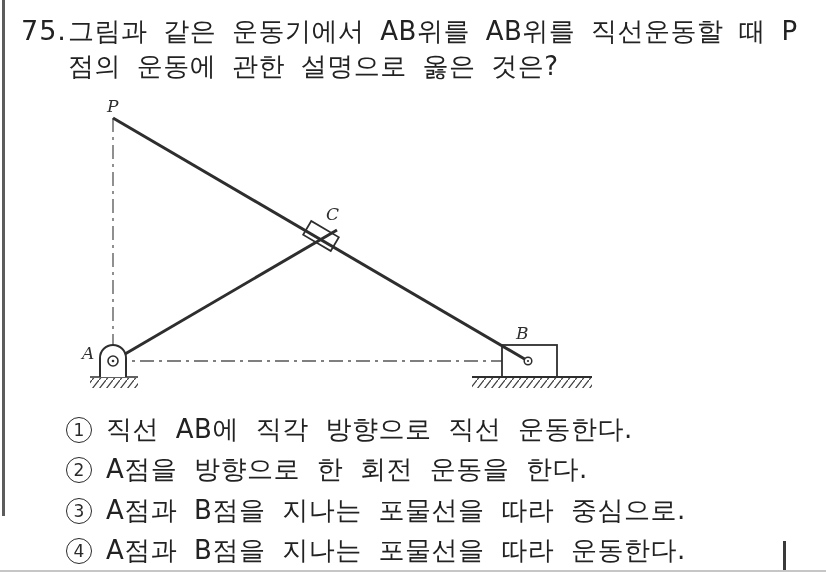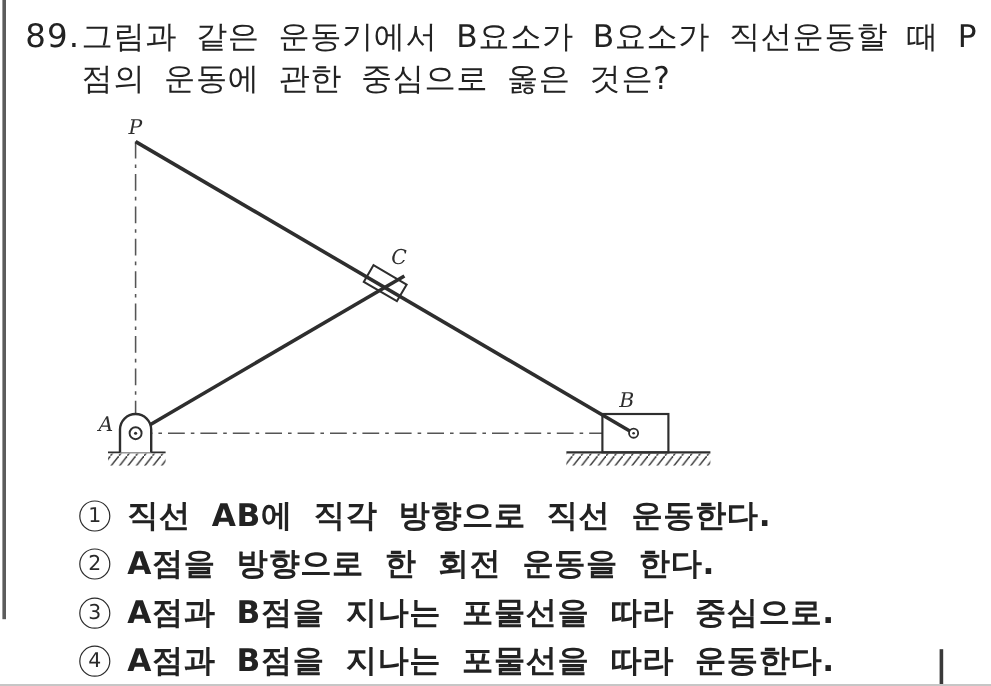--- a/index.html
+++ b/index.html
@@ -51,42 +51,42 @@
   .option-row .marker {
     display: inline-flex; align-items: center; justify-content: center;
     width: 26px; height: 26px;
     border: 1.8px solid #2a2a2a; border-radius: 50%;
     font-size: 17px; color: #2a2a2a;
     flex: 0 0 auto;
   }
   .option-row .opt-text {
     margin-left: 14px;
     font-size: 26px; color: #222;
-    word-spacing: 8px; letter-spacing: 0.5px; font-weight: bold;
+    word-spacing: 8px; letter-spacing: 0.5px;
   }
   .row-1 { top: 412px; }
   .row-2 { top: 452px; }
   .row-3 { top: 493px; }
   .row-4 { top: 533px; }
   .dlabel {
     font-family: "DejaVu Serif", serif;
     font-style: italic;
     font-size: 17px;
     fill: #2e2e2e;
   }
 </style>
 </head>
 <body>
 
 <div class="left-border"></div>
 
-<div class="q-number">89.</div>
+<div class="q-number">75.</div>
 <div class="q-text">
-  <div>그림과 같은 운동기에서 B요소가 B요소가 직선운동할 때 P</div>
-  <div>점의 운동에 관한 중심으로 옳은 것은?</div>
+  <div>그림과 같은 운동기에서 AB위를 AB위를 직선운동할 때 P</div>
+  <div>점의 운동에 관한 설명으로 옳은 것은?</div>
 </div>
 
 <svg class="diagram" width="570" height="312" viewBox="0 0 570 312">
   <defs>
     <pattern id="hatch" patternUnits="userSpaceOnUse" width="7" height="9">
       <line x1="0" y1="9" x2="7" y2="0" stroke="#3d3d3d" stroke-width="1.2"></line>
     </pattern>
   </defs>
 
   <line x1="63" y1="26" x2="63" y2="269" stroke="#555" stroke-width="1.3" stroke-dasharray="14 5 3 5"></line>

